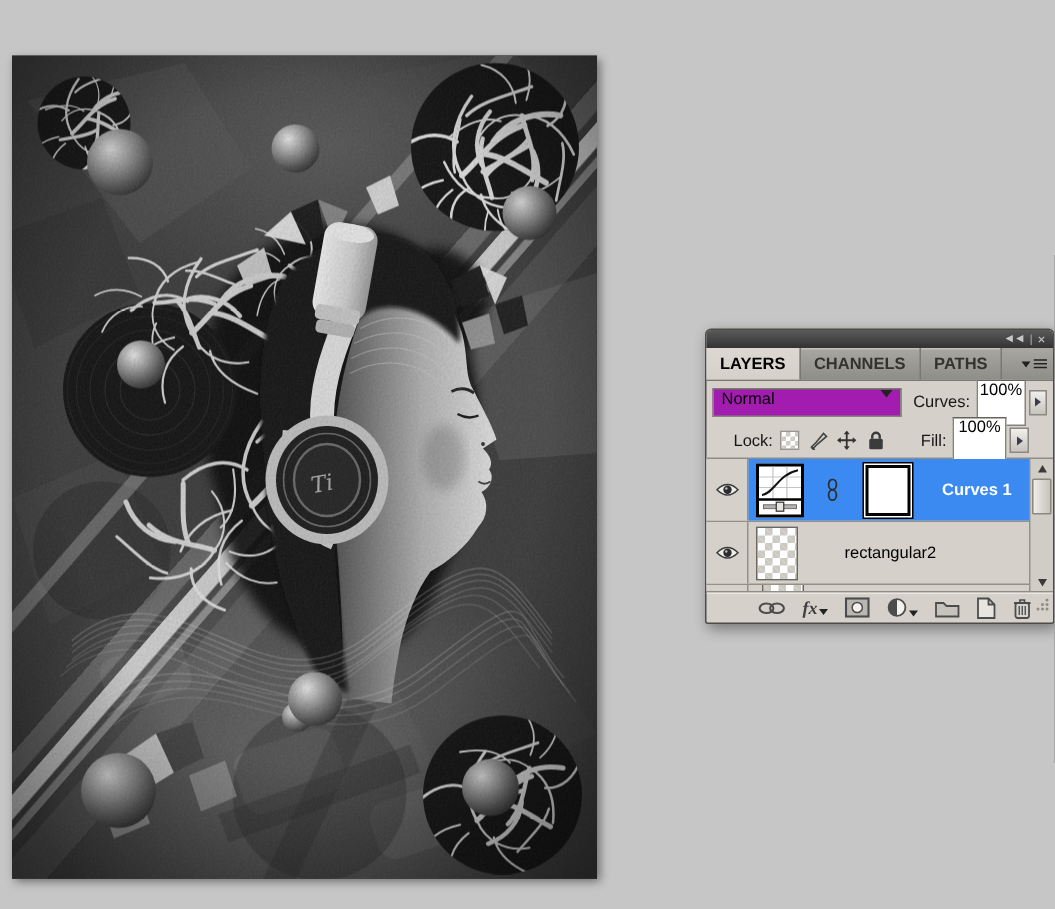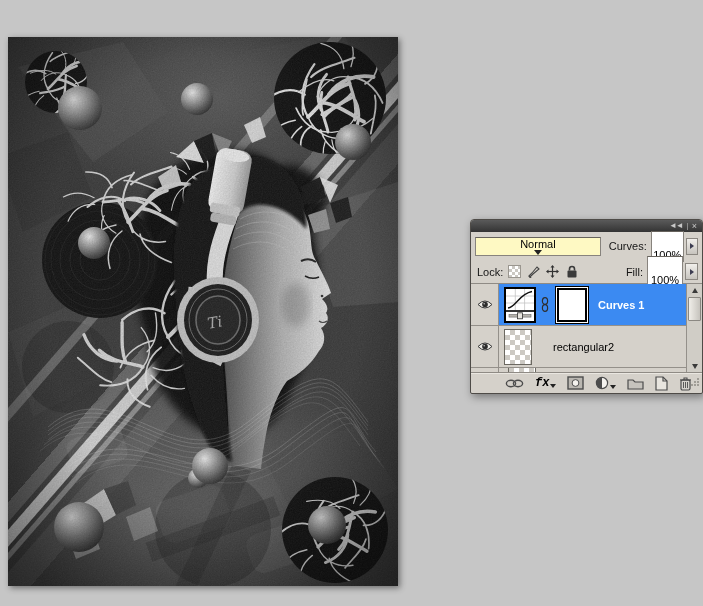--- a/index.html
+++ b/index.html
@@ -23,45 +23,45 @@
 
   .tabs{height:21px;display:flex;background:linear-gradient(#a9a7a2,#8f8d88);
         border-bottom:1px solid #7b7872;align-items:stretch;}
   .tab{display:flex;align-items:center;padding:0 9px;font-size:11px;font-weight:bold;color:#33322f;
        border-right:1px solid #7b7872;box-shadow:inset 0 1px 0 rgba(255,255,255,.3);cursor:default;}
   .tab.active{background:linear-gradient(#dcd8d1,#d5d1ca);color:#000;box-shadow:none;}
   .tabs-spacer{flex:1;}
   .panel-menu{width:26px;display:flex;align-items:center;justify-content:center;gap:2px;}
 
   .blend-row{height:28px;display:flex;align-items:center;padding:0 4px;}
-  .dropdown{width:136px;height:19px;box-sizing:border-box;background:#fef9c3;
+  .dropdown{width:136px;height:19px;box-sizing:border-box;background:#a21caf;
         border:1px solid #87837d;border-top-color:#66625c;
-        display:flex;align-items:center;justify-content:space-between;padding:0 5px;font-size:11px;color:#000;flex-direction:column;}
+        display:flex;align-items:flex-start;justify-content:space-between;padding:0 5px;font-size:11px;color:#000;}
   .caret-down{width:0;height:0;border-left:4px solid transparent;border-right:4px solid transparent;border-top:5px solid #222;}
   .mini-caret{width:0;height:0;border-left:3px solid transparent;border-right:3px solid transparent;border-top:4px solid #222;}
   .field-label{font-size:11px;color:#161616;margin-left:8px;}
   .num-field{width:36px;height:31px;box-sizing:border-box;background:#fff;border:1px solid #87837d;border-top-color:#66625c;
-        font-size:11px;color:#000;display:flex;align-items:flex-end;justify-content:center;margin-left:4px;}
+        font-size:11px;color:#000;display:flex;align-items:flex-start;justify-content:center;margin-left:4px;}
   .spin{width:13px;height:17px;box-sizing:border-box;margin-left:2px;background:linear-gradient(#f1efeb,#c7c4be);
         border:1px solid #8b8781;display:flex;align-items:center;justify-content:center;}
   .spin-arrow{width:0;height:0;border-top:3px solid transparent;border-bottom:3px solid transparent;border-left:4px solid #3c3c50;}
 
-  .lock-row{height:23px;display:flex;align-items:center;padding:0 4px;}
+  .lock-row{height:23px;display:flex;align-items:center;padding:0 16px;}
   .lock-ico{width:15px;height:15px;margin-left:4px;display:flex;align-items:center;justify-content:center;}
   .mini-checker{width:11px;height:11px;border:1px solid #9a968f;background-color:#fff;
         background-image:linear-gradient(45deg,#cbc8c2 25%,transparent 25%,transparent 75%,#cbc8c2 75%),
                          linear-gradient(45deg,#cbc8c2 25%,transparent 25%,transparent 75%,#cbc8c2 75%);
         background-size:6px 6px;background-position:0 0,3px 3px;}
 
   .layer-list{display:flex;border-top:1px solid #8f8b85;background:#d5d1ca;}
   .rows{flex:1;display:flex;flex-direction:column;min-width:0;}
   .layer-row{height:41px;display:flex;border-bottom:1px solid #94908a;}
   .layer-row.partial{height:4px;border-bottom:none;overflow:hidden;}
   .eye-cell{width:27px;min-width:27px;border-right:1px solid #94908a;display:flex;align-items:center;justify-content:center;background:#d5d1ca;}
-  .row-content{flex:1;display:flex;align-items:center;padding-left:5px;gap:5px;min-width:0;}
+  .row-content{flex:1;display:flex;align-items:center;padding-left:5px;gap:15px;min-width:0;}
   .row-content.selected{background:#3b8af2;}
   .layer-name{font-size:11px;color:#000;white-space:nowrap;}
   .row-content.selected .layer-name{color:#fff;font-weight:bold;}
   .curves-thumb{width:32px;height:36px;box-sizing:border-box;background:#fff;border:2px solid #000;}
   .mask-thumb{width:30px;height:34px;box-sizing:border-box;background:#fff;border:2px solid #000;
         box-shadow:0 0 0 1px #fff,0 0 0 2px #000;margin-left:3px;margin-right:6px;}
   .checker-thumb{width:28px;height:36px;box-sizing:border-box;border:1px solid #6b6861;background-color:#fff;
         background-image:linear-gradient(45deg,#ccc9c3 25%,transparent 25%,transparent 75%,#ccc9c3 75%),
                          linear-gradient(45deg,#ccc9c3 25%,transparent 25%,transparent 75%,#ccc9c3 75%);
         background-size:10px 10px;background-position:0 0,5px 5px;}
@@ -72,21 +72,21 @@
         display:flex;flex-direction:column;align-items:center;}
   .sb-btn{height:12px;width:100%;display:flex;align-items:center;justify-content:center;}
   .tri-up{width:0;height:0;border-left:3.5px solid transparent;border-right:3.5px solid transparent;border-bottom:5px solid #3a3a3a;}
   .tri-down{width:0;height:0;border-left:3.5px solid transparent;border-right:3.5px solid transparent;border-top:5px solid #3a3a3a;}
   .sb-thumb{width:11px;height:22px;background:linear-gradient(90deg,#f0eee9,#c6c3bd);border:1px solid #8b8882;border-radius:1px;margin-top:1px;}
   .sb-spacer{flex:1;}
 
   .bottom-bar{height:20px;border-top:1px solid #8f8b85;box-shadow:inset 0 1px 0 #eae7e1;
         display:flex;align-items:center;gap:11px;padding:0 10px 0 34px;position:relative;border-radius:0 0 2px 2px;}
   .bb-ico{display:flex;align-items:flex-end;}
-  .fx-text{font-family:Liberation Mono, monospace;font-style:italic;font-weight:bold;font-size:12px;color:#000000;line-height:12px;}
+  .fx-text{font-family:Liberation Serif, serif;font-style:italic;font-weight:bold;font-size:12px;color:#404040;line-height:12px;}
   .grip{position:absolute;right:2px;bottom:2px;}
 </style>
 </head>
 <body>
 
 <div id="stage">
 
   <div class="canvas">
     <svg width="390" height="549" viewBox="0 0 390 549">
       <defs>
@@ -286,20 +286,36 @@
   </div>
 
   <div class="panel">
 
     <div class="panel-header">
       <span class="ph-glyph">◄◄</span>
       <span class="ph-sep"></span>
       <span class="ph-x">×</span>
     </div>
 
+    <div class="tabs">
+      <div class="tab active">LAYERS</div>
+      <div class="tab">CHANNELS</div>
+      <div class="tab">PATHS</div>
+      <div class="tabs-spacer"></div>
+      <div class="panel-menu">
+        <span class="mini-caret"></span>
+        <svg width="9" height="7">
+          <g stroke="#222" stroke-width="1">
+              <line x1="0" y1="1" x2="9" y2="1"></line>
+              <line x1="0" y1="3.5" x2="9" y2="3.5"></line>
+              <line x1="0" y1="6" x2="9" y2="6"></line>
+            </g>
+        </svg>
+      </div>
+    </div>
 
     <div class="blend-row">
       <div class="dropdown">
         <span>Normal</span>
         <span class="caret-down"></span>
       </div>
       <span class="field-label">Curves:</span>
       <div class="num-field">
         <span>100%</span>
       </div>

